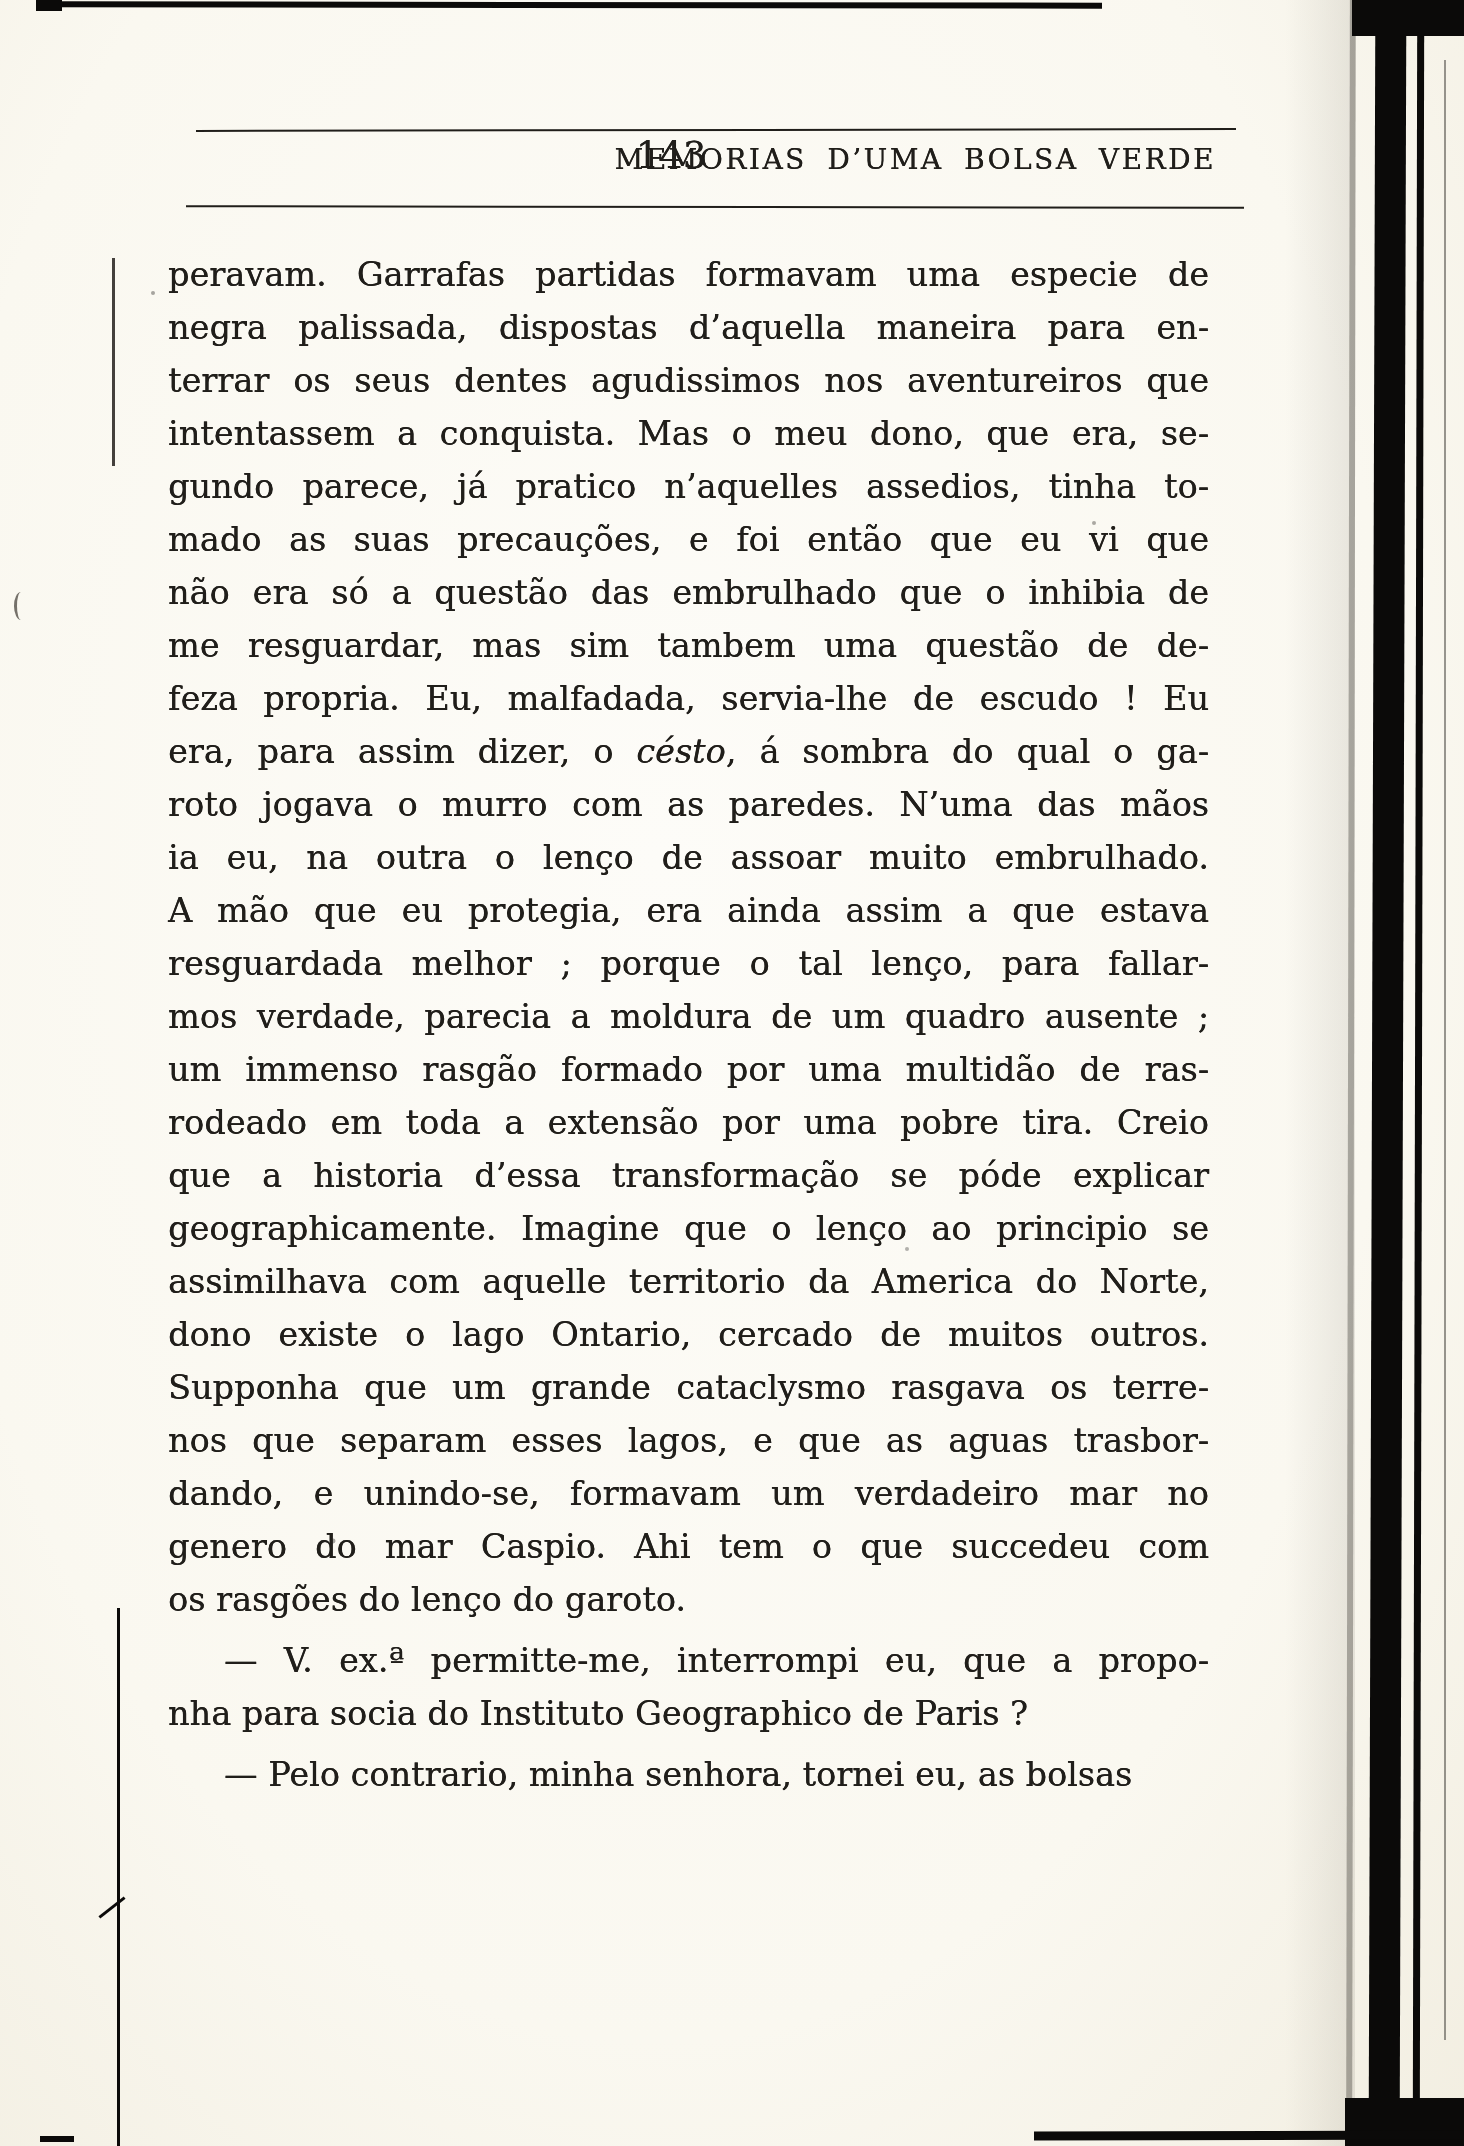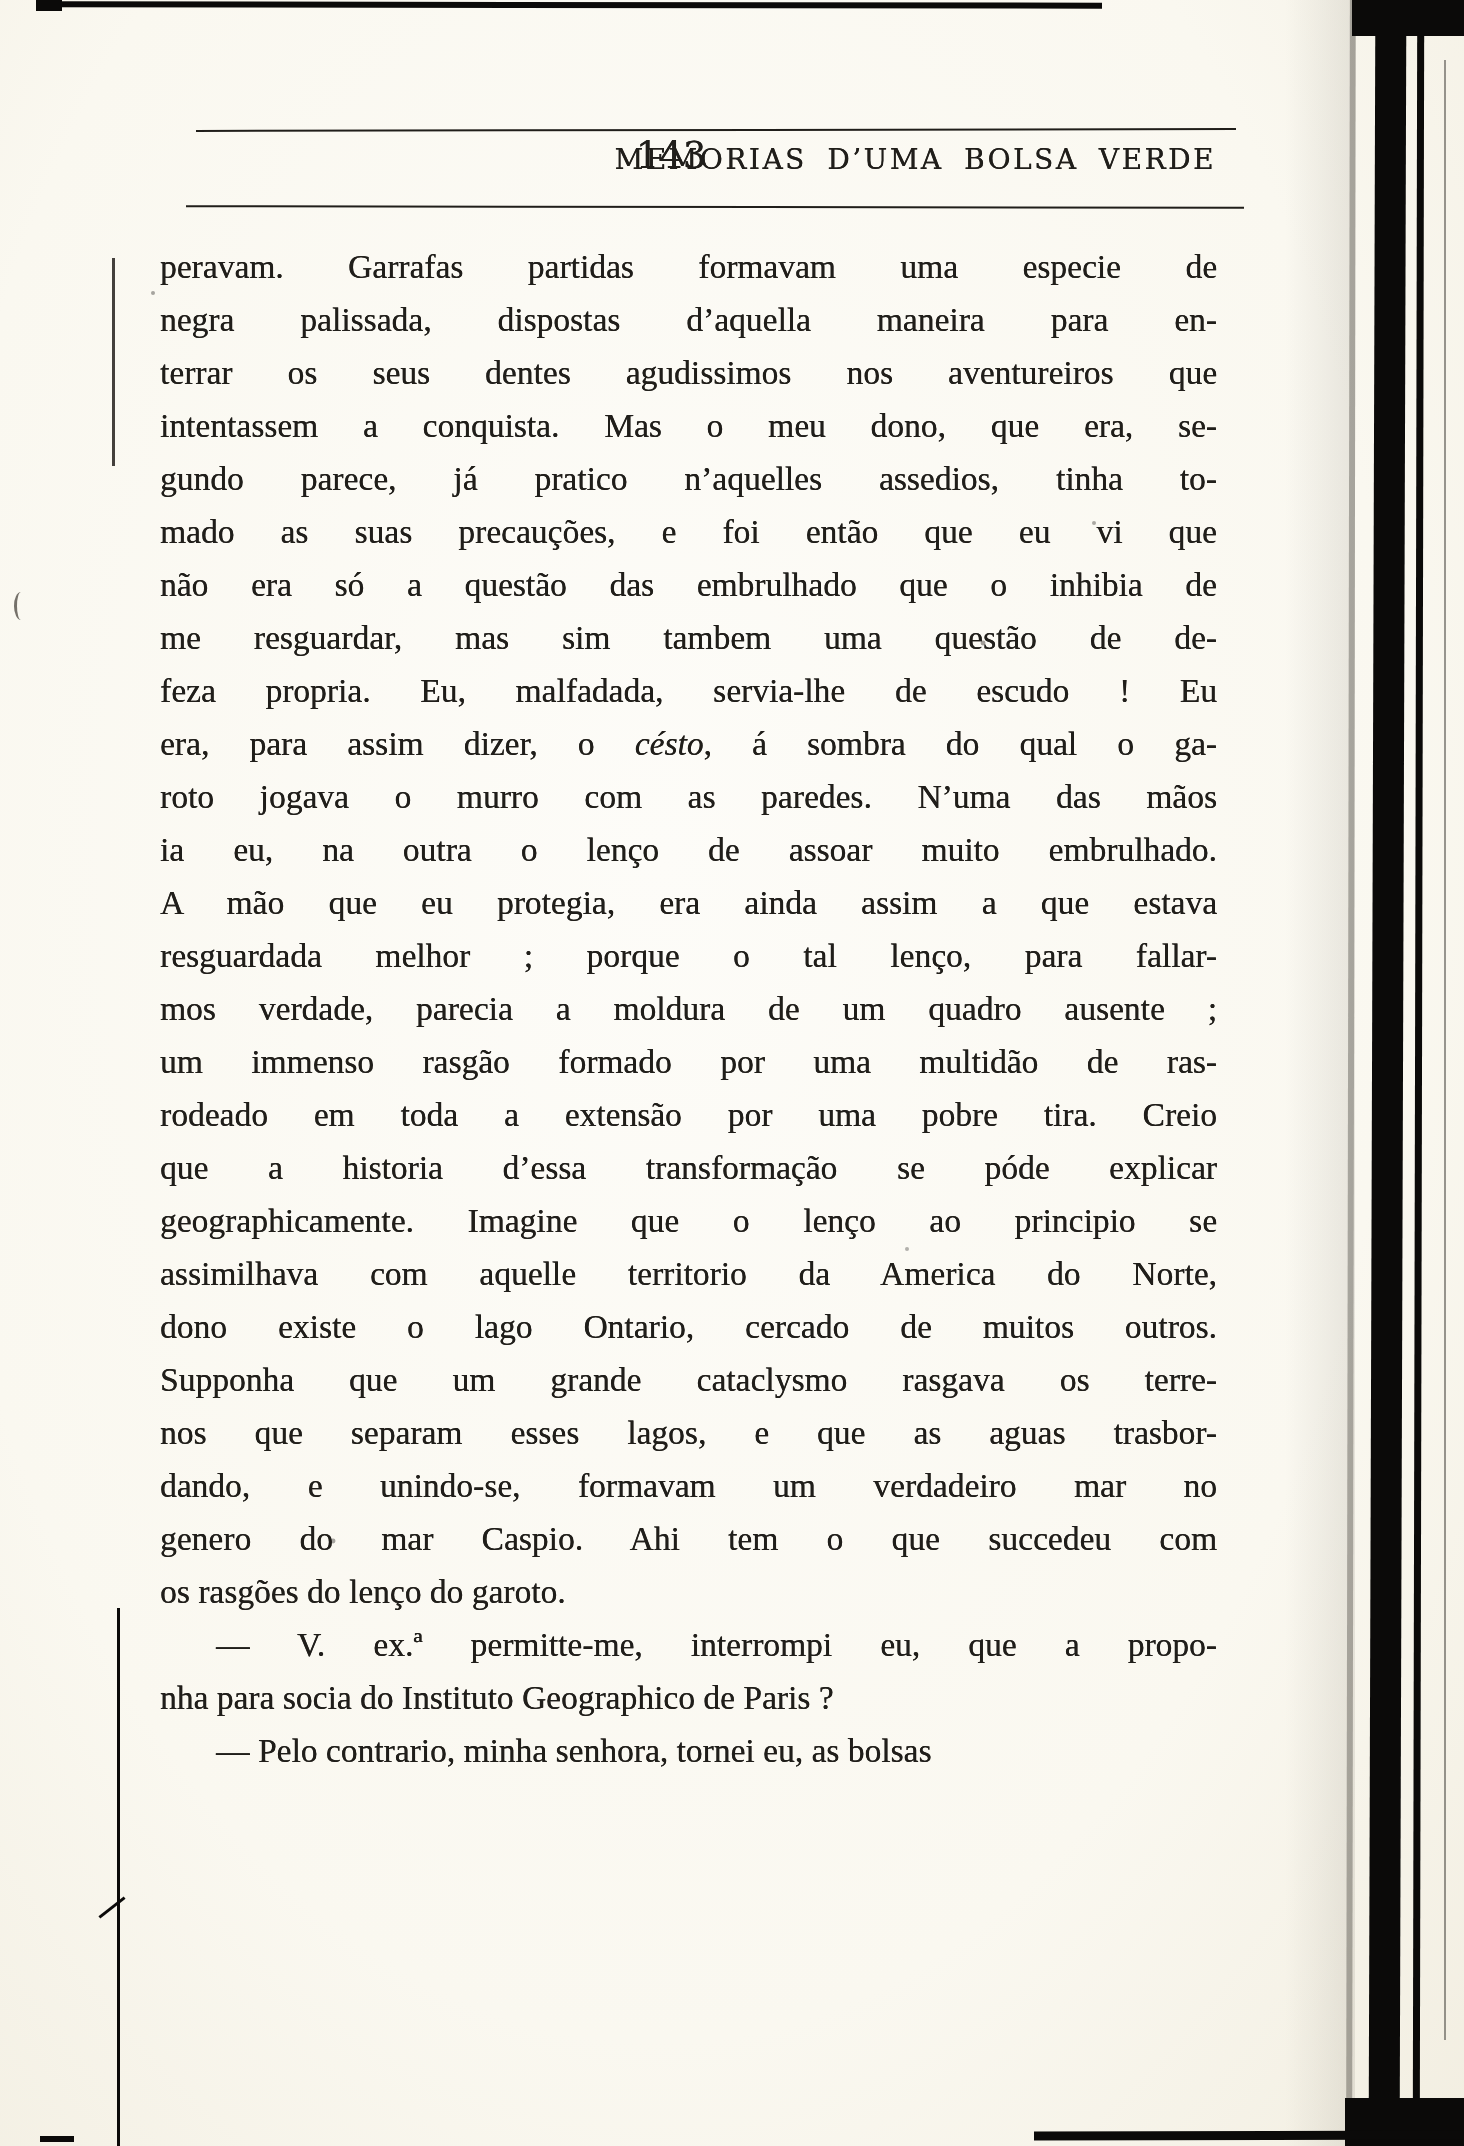--- a/index.html
+++ b/index.html
@@ -34,21 +34,21 @@
     font-size:37px;
     text-shadow:0.3px 0 0 currentColor;
   }
 
   
   .text-block {
     position:absolute; left:160px; top:240px; width:1057px;
     font-size:33.5px; line-height:53px;
     text-shadow:0.25px 0 0 currentColor;
   }
-  .paragraph { margin:0;font-family:Liberation Serif, serif; }
+  .paragraph { margin:8px; }
   .line {
     height:53px;
     text-align:justify;
     text-align-last:justify;
   }
   .line.last { text-align-last:left; }
   .line.indent { text-indent:56px; }
   .line i { font-style:italic; }
 
   

